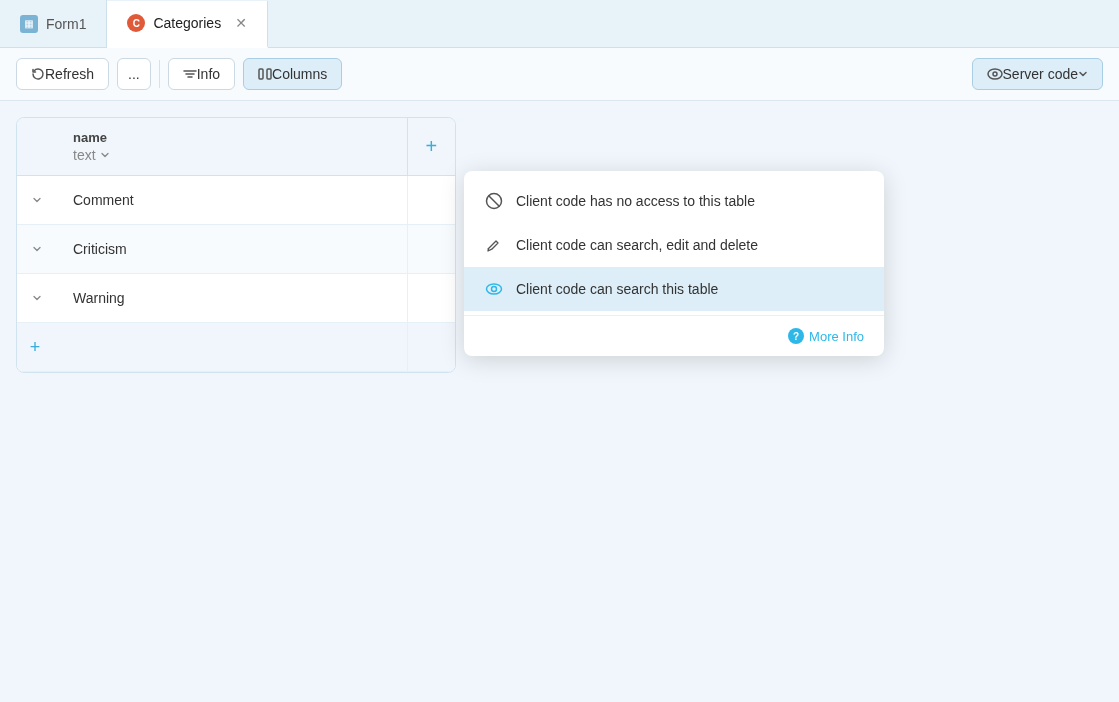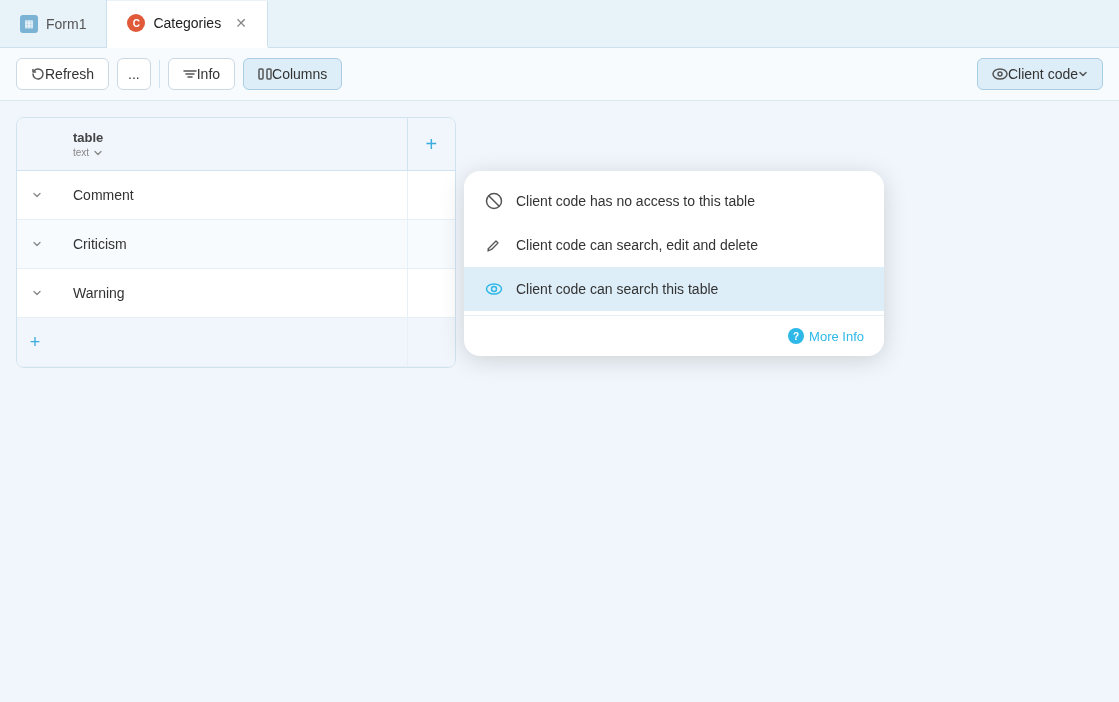--- a/index.html
+++ b/index.html
@@ -187,21 +187,21 @@
       cursor: pointer;
       font-weight: 300;
     }
 
     
     .dropdown-menu {
       position: absolute;
       top: 70px;
       left: 464px;
       background: #fff;
-      border-radius: 16px;
+      border-radius: 8px;
       box-shadow: 0 4px 24px rgba(0,0,0,0.15);
       width: 420px;
       z-index: 100;
       overflow: hidden;
       padding: 8px 0;
     }
     .menu-item {
       display: flex;
       align-items: center;
       gap: 12px;
@@ -298,41 +298,41 @@
   </button>
 
   <div class="toolbar-spacer"></div>
 
   <div class="btn-right-group">
     <button class="btn active-btn">
       <svg width="16" height="16" viewBox="0 0 16 16" fill="none">
         <ellipse cx="8" cy="8" rx="7" ry="5" stroke="#555" stroke-width="1.5"></ellipse>
         <circle cx="8" cy="8" r="2" stroke="#555" stroke-width="1.5"></circle>
       </svg>
-      <span>Client code</span>
+      <span>Server code</span>
       <svg width="10" height="10" viewBox="0 0 10 10" fill="none">
         <path d="M2 3.5l3 3 3-3" stroke="#555" stroke-width="1.5" stroke-linecap="round" stroke-linejoin="round"></path>
       </svg>
     </button>
 
   </div>
 </div>
 
 <div class="main">
 
   <div class="table-wrapper">
     <table>
       <thead>
         <tr>
           <th class="col-expand"></th>
           <th class="col-name">
             <div class="header-name-block">
-              <span>table</span>
+              <span>name</span>
               <div class="header-subtype">
-                <span style="font-size:10px;color:#888;font-weight:400;">text</span>
+                <span style="font-size:14px;color:#888;font-weight:400;">text</span>
                 <svg width="10" height="10" viewBox="0 0 10 10" fill="none">
                   <path d="M2 3.5l3 3 3-3" stroke="#888" stroke-width="1.3" stroke-linecap="round" stroke-linejoin="round"></path>
                 </svg>
               </div>
             </div>
           </th>
           <th class="col-add">
             <span class="add-col-btn">+</span>
           </th>
         </tr>

